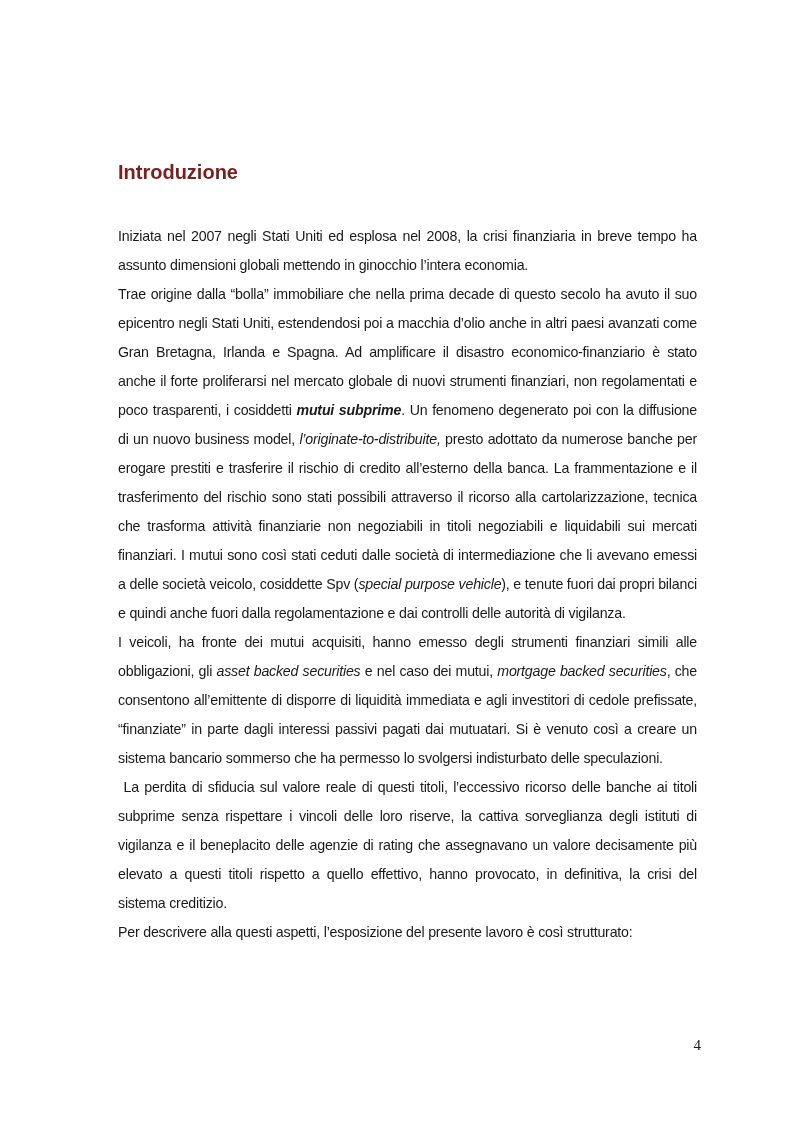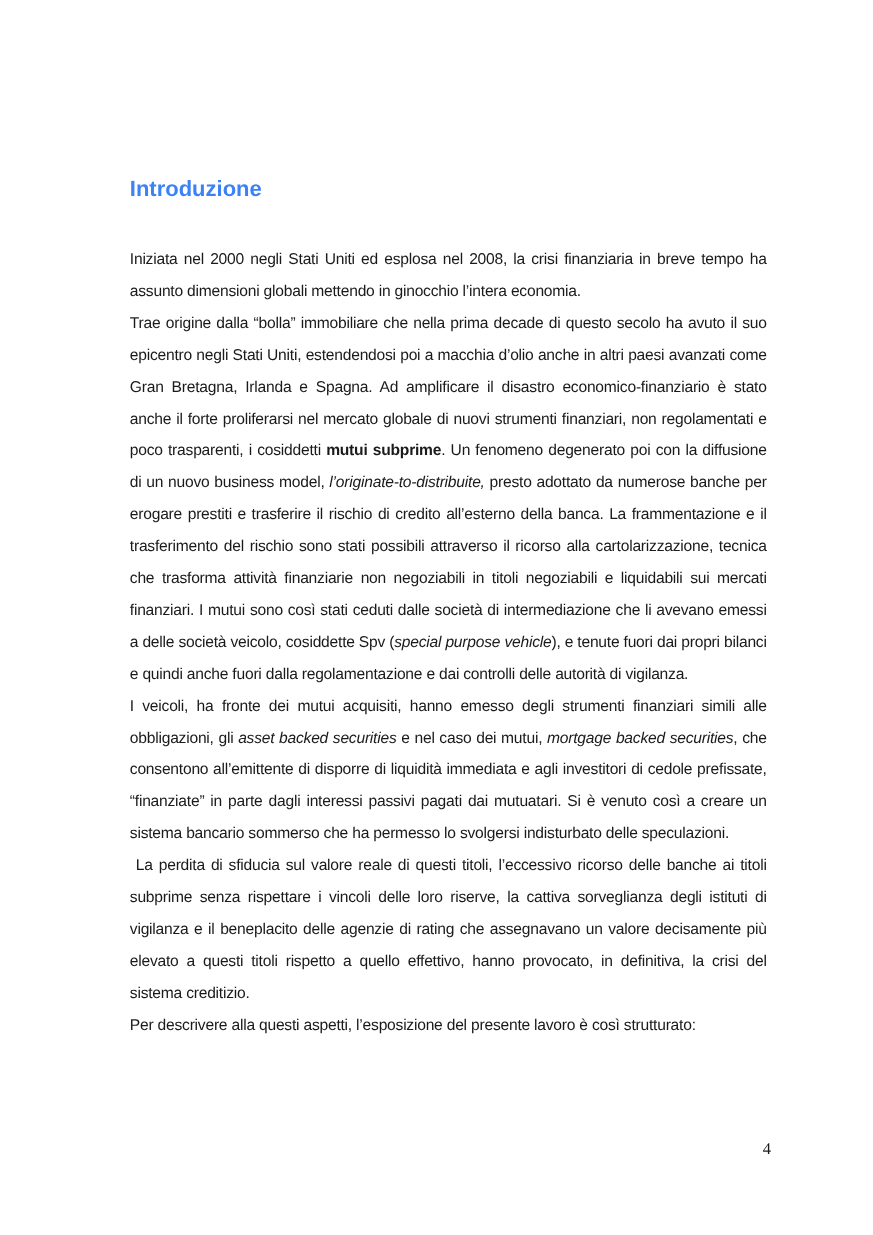--- a/index.html
+++ b/index.html
@@ -20,52 +20,52 @@
     position: absolute;
     left: 118px;
     right: 97px;
     top: 159px;
   }
   .doc-title {
     font-size: 20px;
     font-weight: 700;
     line-height: 27px;
     margin: 0 0 36px 0;
-    color: #3b82f6;
+    color: #7f1d1d;
   }
   .para {
     margin: 0;
     font-size: 14.2px;
     line-height: 29px;
     letter-spacing: -0.2px;
     text-align: justify;
     text-justify: inter-word;
     color: #1a1a1a;
   }
   .run.normal { font-style: normal; font-weight: normal; }
   .run.italic { font-style: italic; }
-  .run.bold-italic { font-weight: 700; }
+  .run.bold-italic { font-style: italic; font-weight: 700; }
   .page-footer {
     position: absolute;
     right: 93px;
     top: 1033px;
     font-family: "Liberation Serif", serif;
     font-size: 15px;
     line-height: 24px;
     color: #1a1a1a;
   }
 </style>
 </head>
 <body>
 
 <div class="page">
   <div class="content">
     <h1 class="doc-title">Introduzione</h1>
     <div id="doc-body">
-        <p class="para"><span class="run normal">Iniziata nel 2000 negli Stati Uniti ed esplosa nel 2008, la crisi finanziaria  in breve tempo ha assunto dimensioni globali mettendo in ginocchio l’intera economia.</span></p>
+        <p class="para"><span class="run normal">Iniziata nel 2007 negli Stati Uniti ed esplosa nel 2008, la crisi finanziaria  in breve tempo ha assunto dimensioni globali mettendo in ginocchio l’intera economia.</span></p>
         <p class="para"><span class="run normal">Trae origine dalla “bolla” immobiliare che nella prima decade di questo secolo ha avuto il suo epicentro negli Stati Uniti, estendendosi poi a macchia d’olio anche in altri paesi avanzati come Gran Bretagna, Irlanda e Spagna. Ad amplificare il disastro economico-finanziario è stato anche il forte proliferarsi nel mercato globale di nuovi strumenti finanziari, non regolamentati e poco trasparenti, i cosiddetti </span><span class="run bold-italic">mutui subprime</span><span class="run normal">. Un fenomeno degenerato poi con la diffusione di un nuovo business model, </span><span class="run italic">l’originate-to-distribuite,</span><span class="run normal"> presto adottato da numerose banche per erogare prestiti e trasferire il rischio di credito all’esterno della banca. La frammentazione e il trasferimento del rischio sono stati possibili attraverso il ricorso alla cartolarizzazione, tecnica che trasforma attività finanziarie non negoziabili in titoli negoziabili e liquidabili sui mercati finanziari. I mutui sono così stati ceduti dalle società di intermediazione che li avevano emessi a delle società veicolo, cosiddette Spv (</span><span class="run italic">special purpose vehicle</span><span class="run normal">), e tenute fuori dai propri bilanci e quindi anche fuori dalla regolamentazione e dai controlli delle autorità di vigilanza.</span></p>
         <p class="para"><span class="run normal">I veicoli, ha fronte dei mutui acquisiti, hanno emesso degli strumenti finanziari simili alle obbligazioni, gli </span><span class="run italic">asset backed securities</span><span class="run normal"> e nel caso dei mutui, </span><span class="run italic">mortgage backed securities</span><span class="run normal">, che consentono all’emittente di disporre di liquidità immediata e agli investitori di cedole prefissate, “finanziate” in parte dagli interessi passivi pagati dai mutuatari. Si è venuto così a creare un sistema bancario sommerso che ha permesso lo svolgersi indisturbato delle speculazioni.</span></p>
         <p class="para"><span class="run normal">&nbsp;La perdita di sfiducia sul valore reale di questi titoli, l’eccessivo ricorso delle banche ai titoli subprime senza rispettare i vincoli delle loro riserve, la cattiva sorveglianza degli istituti di vigilanza e il beneplacito delle agenzie di rating che assegnavano un valore decisamente più elevato a questi titoli rispetto a quello effettivo, hanno provocato, in definitiva, la crisi del sistema creditizio.</span></p>
         <p class="para"><span class="run normal">Per descrivere alla questi aspetti, l’esposizione del presente lavoro è così strutturato:</span></p>
       </div>
   </div>
   <div class="page-footer">4</div>
 </div>
 
 </body></html>

